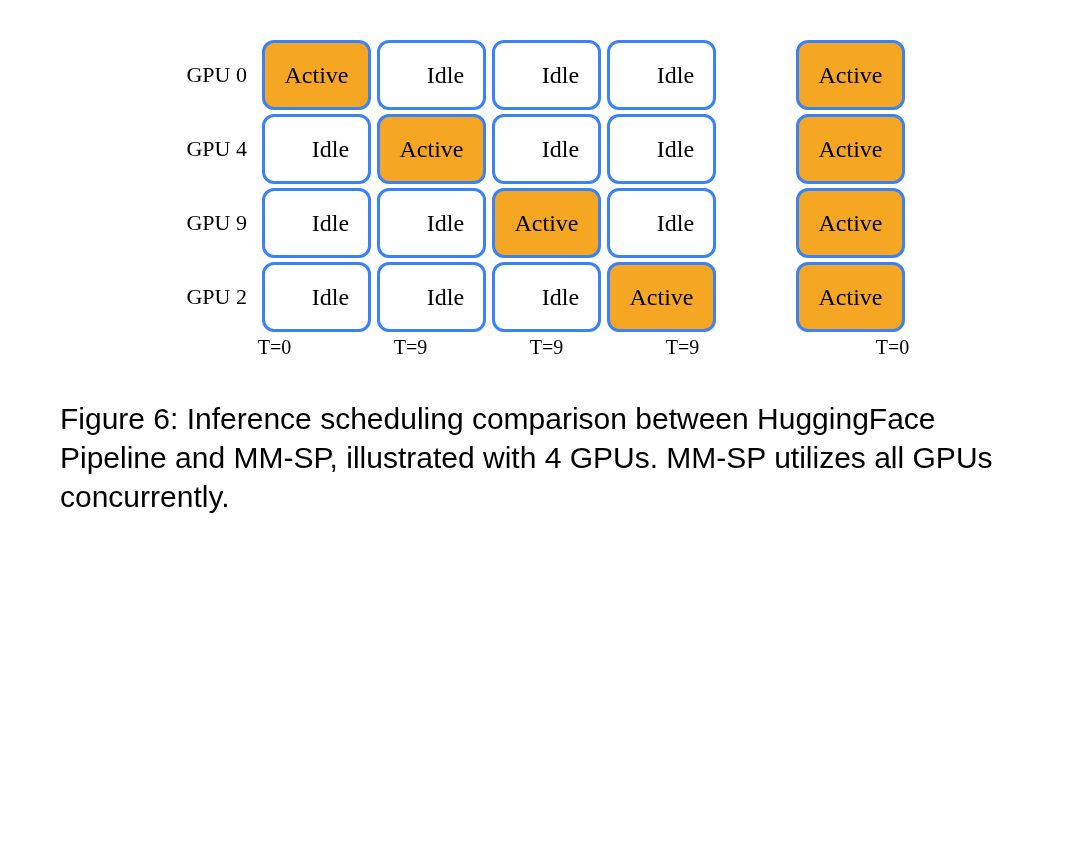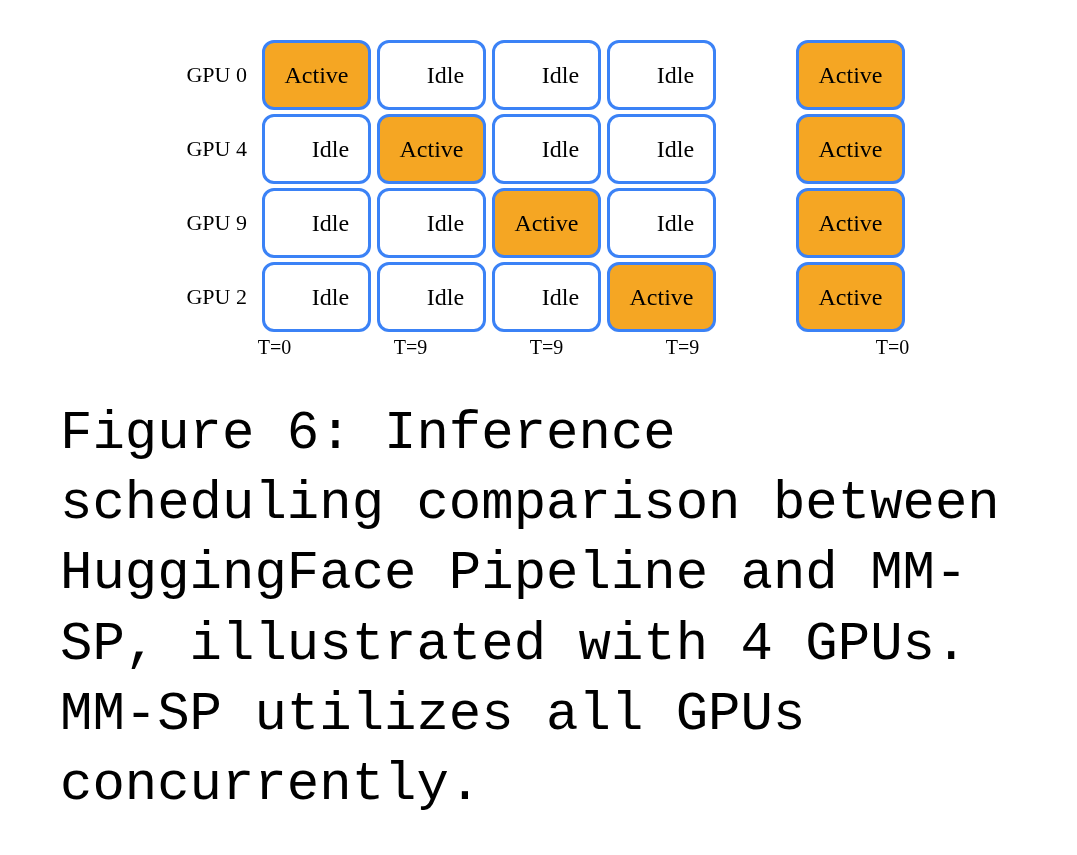--- a/index.html
+++ b/index.html
@@ -127,22 +127,22 @@
       color: #000;
     }
 
     .figure-caption {
       margin-top: 40px;
       padding: 0 20px;
       max-width: 1000px;
     }
 
     .figure-caption-text {
-      font-size: 54px;
-      font-family: Liberation Mono, monospace;
+      font-size: 30px;
+      font-family: Liberation Sans, sans-serif;
       color: #000;
       line-height: 1.3;
     }
   </style>
 </head>
 <body>
 
 <div class="diagram-section">
 
   <div class="section-headers">

